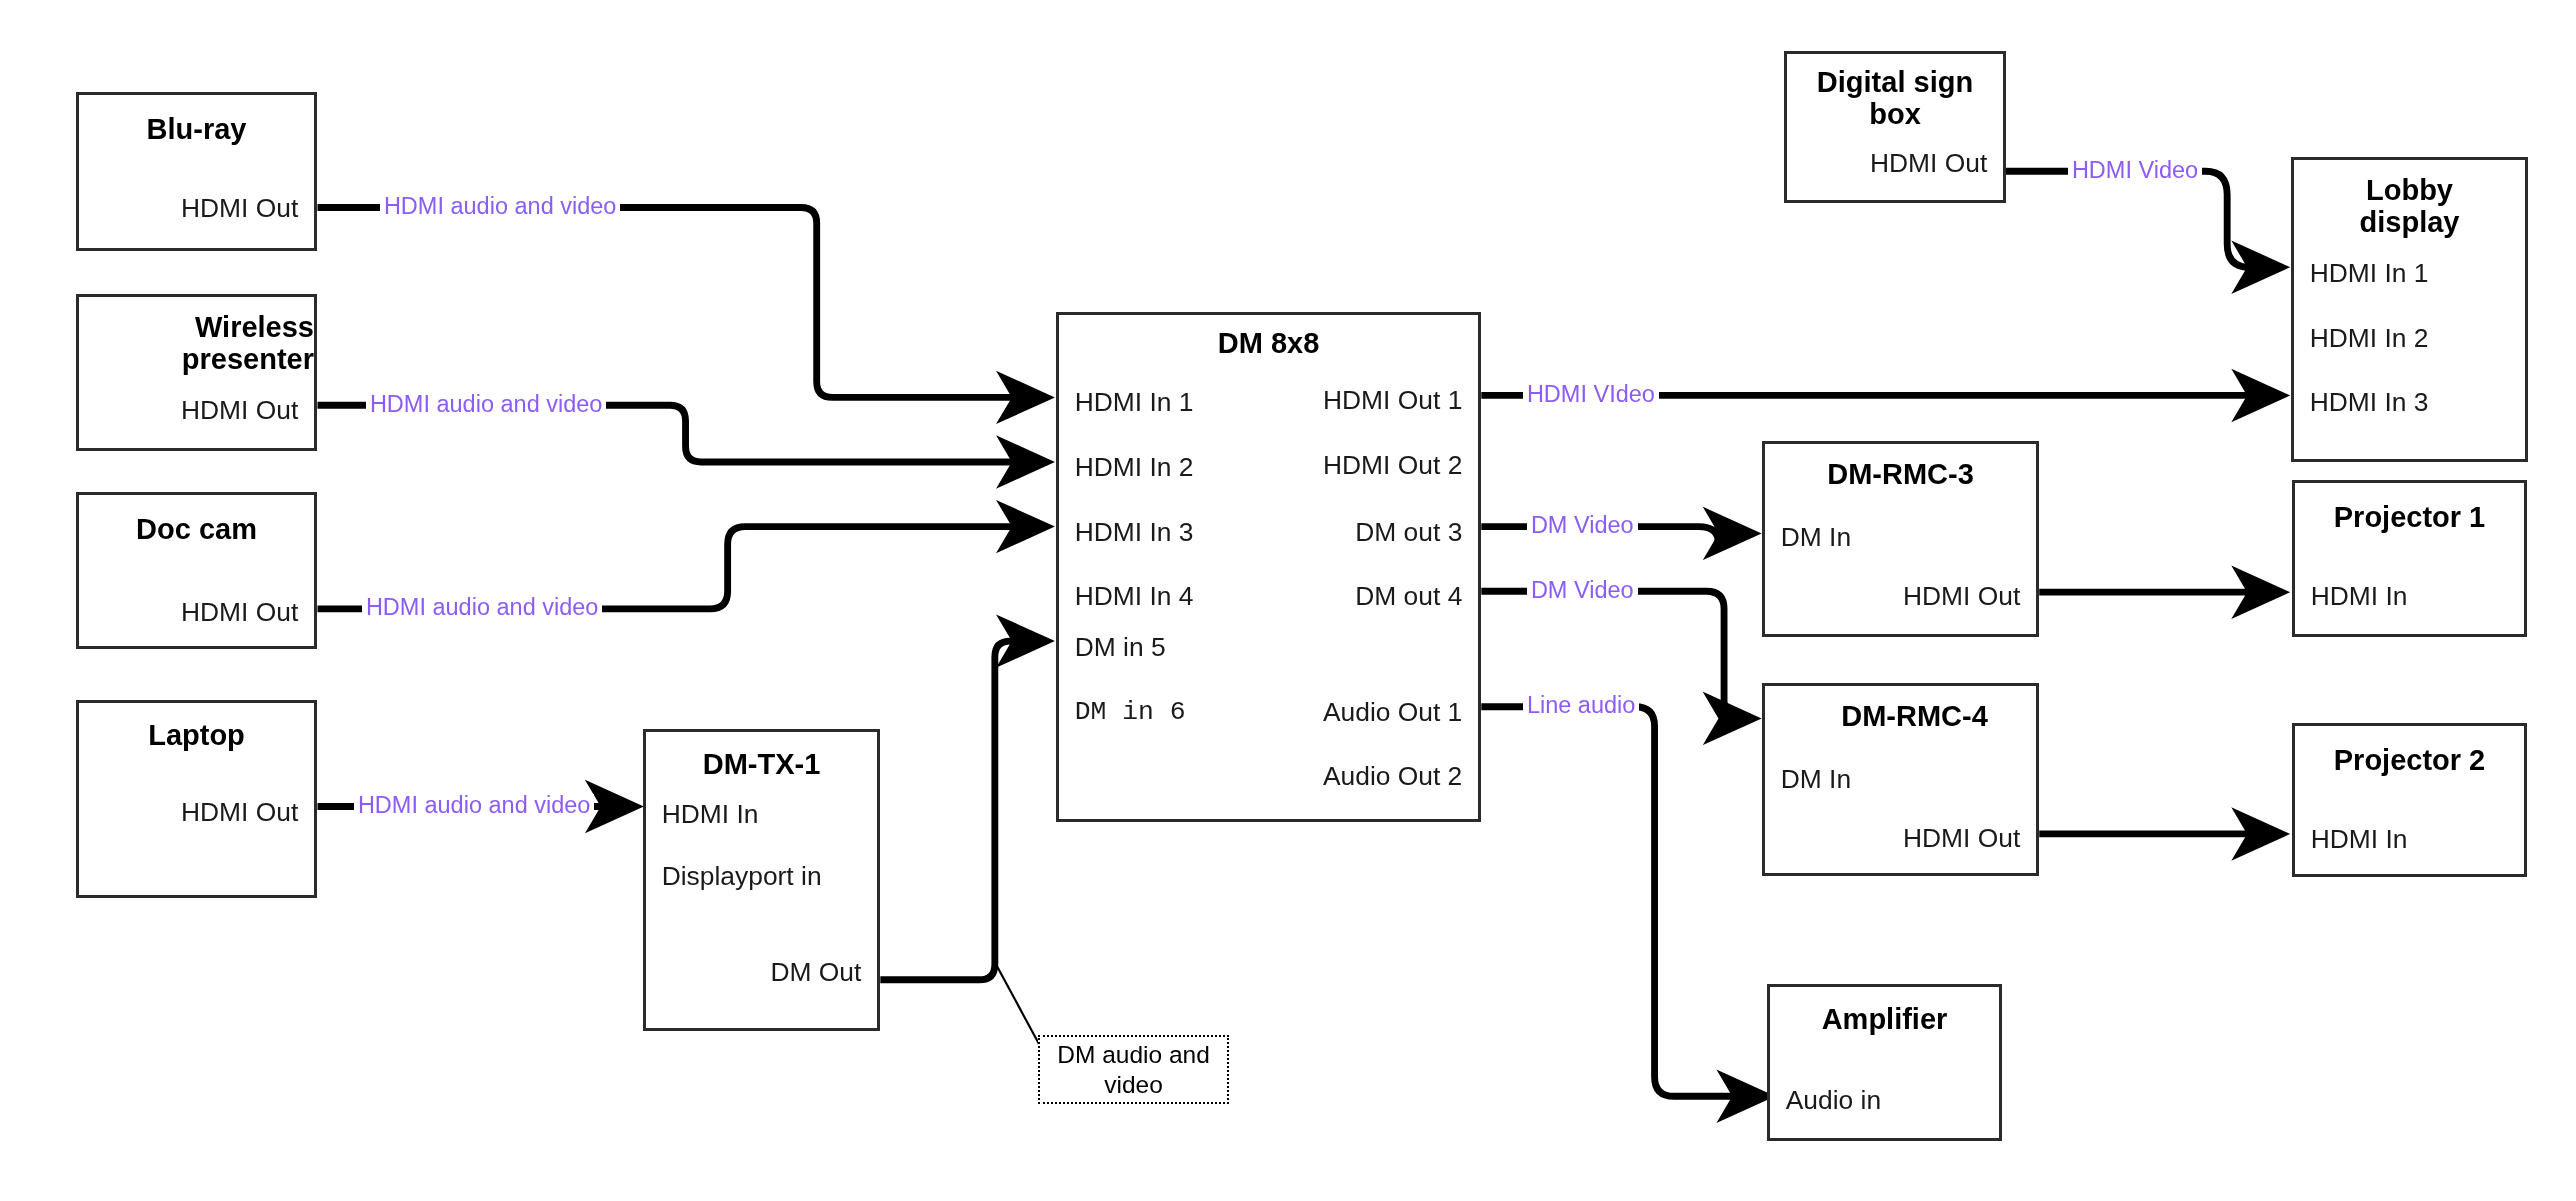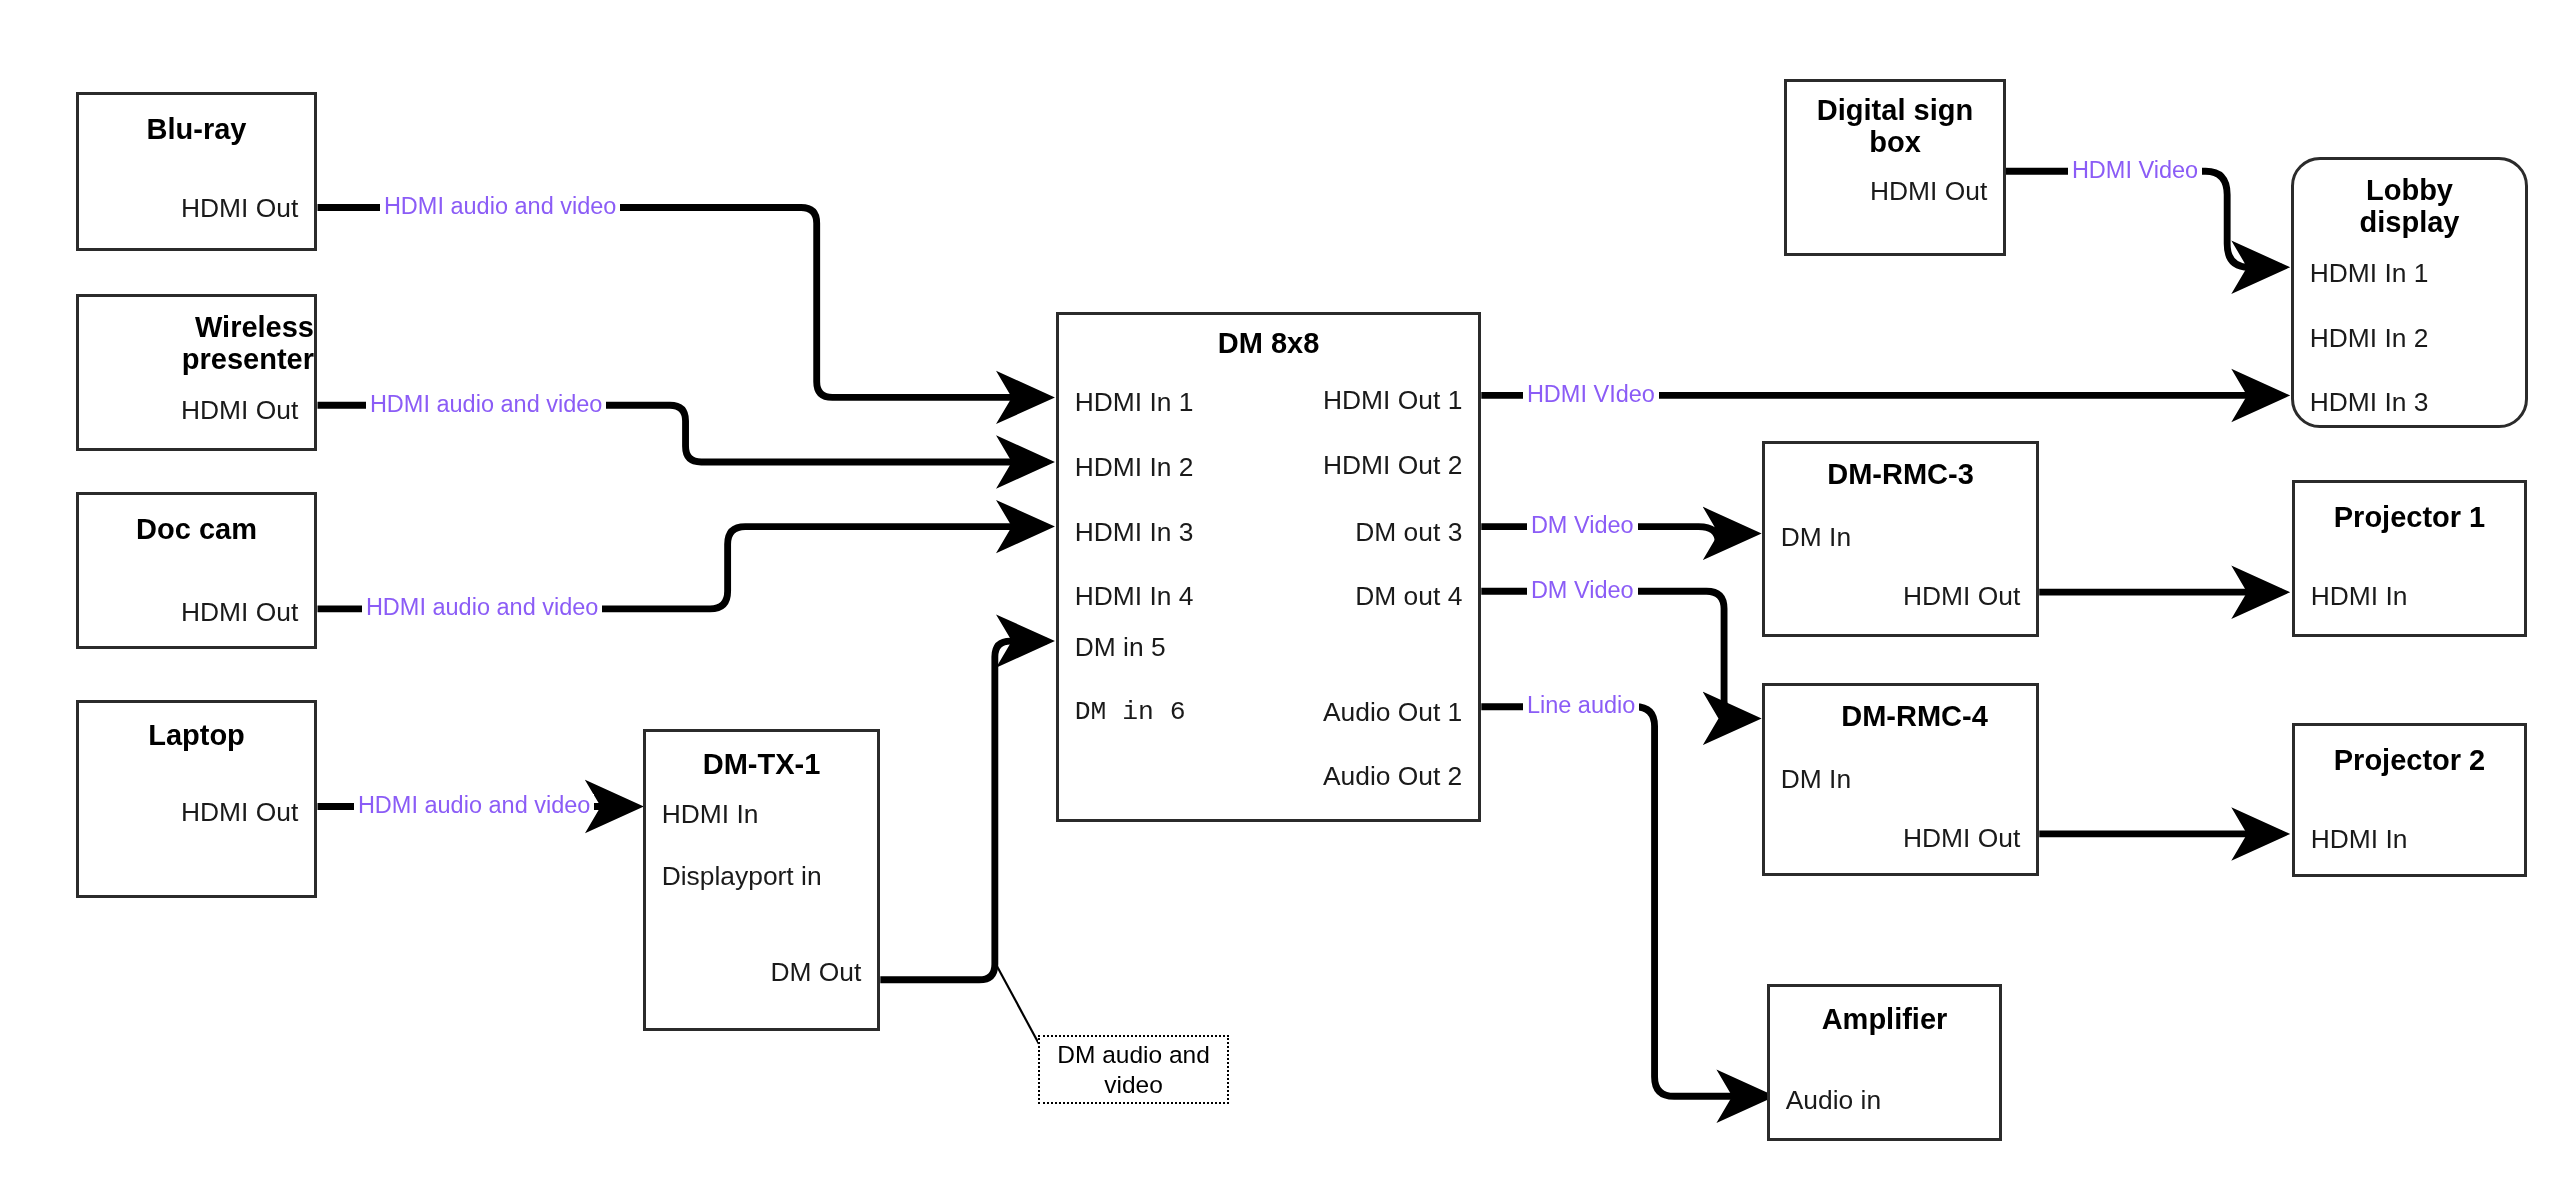--- a/index.html
+++ b/index.html
@@ -148,27 +148,27 @@
     <div class="port left" style="top:382px;font-family:Liberation Mono, monospace;">DM in 6</div>
 
     <div class="port right" style="top:70px;">HDMI Out 1</div>
     <div class="port right" style="top:135px;">HDMI Out 2</div>
     <div class="port right" style="top:202px;">DM out 3</div>
     <div class="port right" style="top:266px;">DM out 4</div>
     <div class="port right" style="top:382px;">Audio Out 1</div>
     <div class="port right" style="top:446px;">Audio Out 2</div>
   </div>
 
-  <div class="node-box" style="left:1784px; top:51px; width:222px; height:177px;margin-top:28px;">
+  <div class="node-box" style="left:1784px; top:51px; width:222px; height:152px;">
     <div class="node-title" style="margin-top:11.7px;">Digital sign
 box</div>
     <div class="port right" style="top:94px;">HDMI Out</div>
   </div>
 
-  <div class="node-box" style="left:2291px; top:157px; width:237px; height:271px;border-radius:29px;">
+  <div class="node-box" style="left:2291px; top:157px; width:237px; height:305px;">
     <div class="node-title" style="margin-top:13.7px;">Lobby
 display</div>
     <div class="port left" style="top:98px;">HDMI In 1</div>
     <div class="port left" style="top:163px;">HDMI In 2</div>
     <div class="port left" style="top:227px;">HDMI In 3</div>
   </div>
 
   <div class="node-box" style="left:1762px; top:441px; width:277px; height:196px;">
     <div class="node-title" style="margin-top:13.7px;">DM-RMC-3</div>
     <div class="port left" style="top:78px;">DM In</div>

